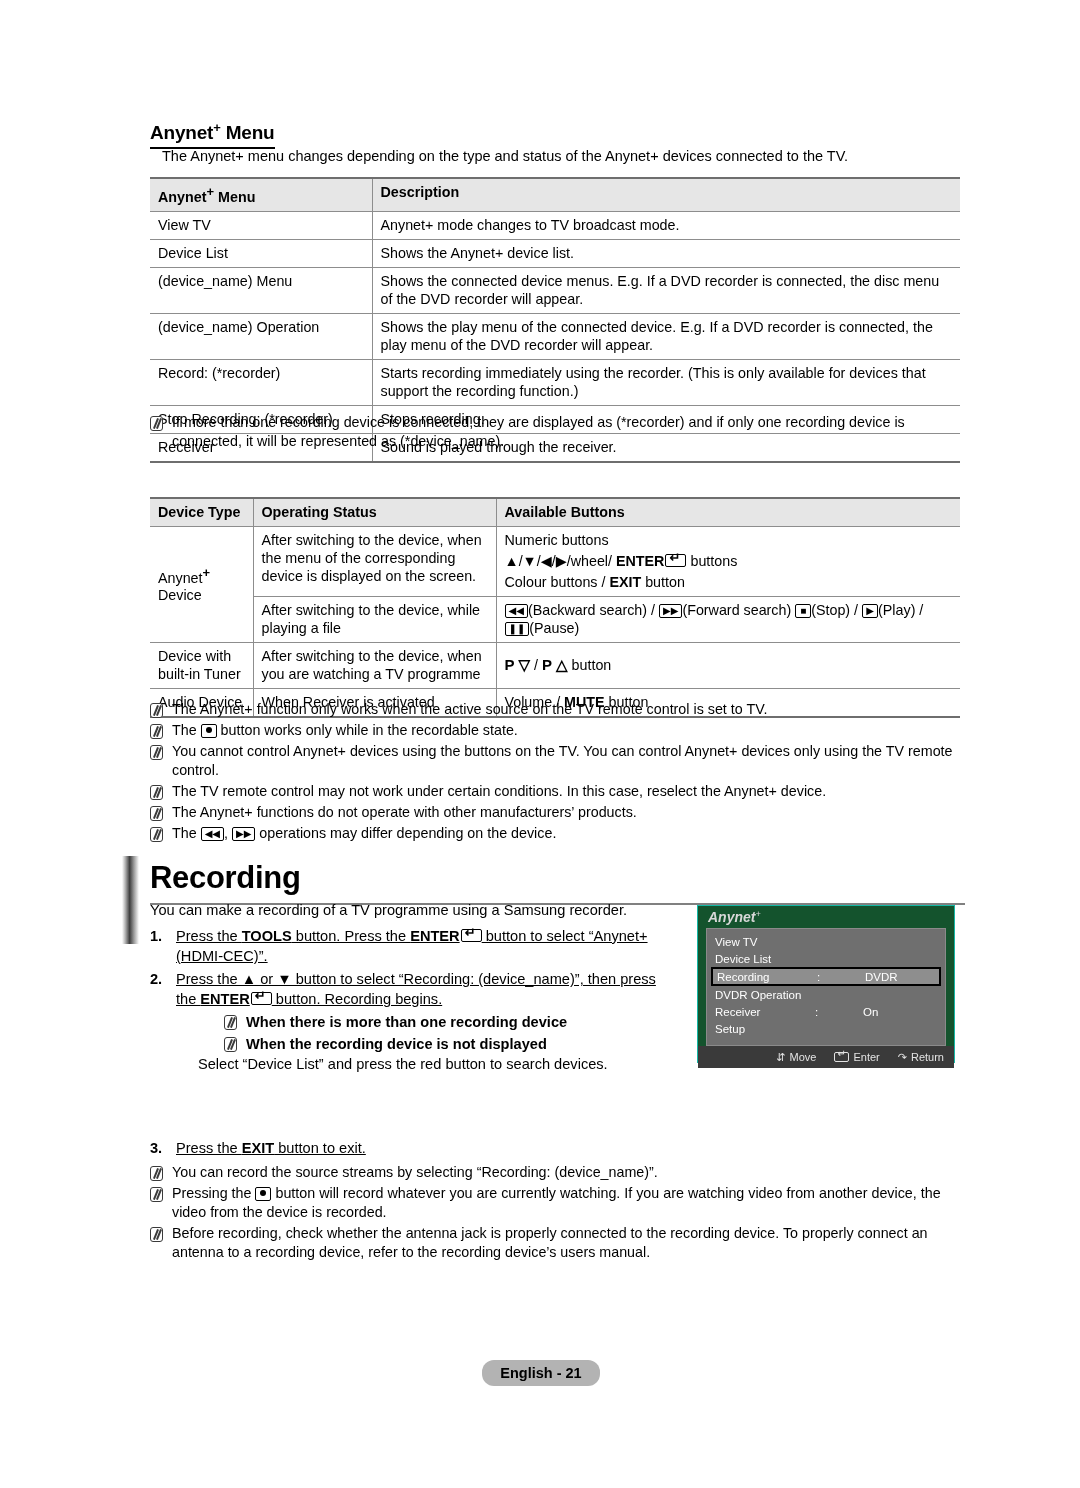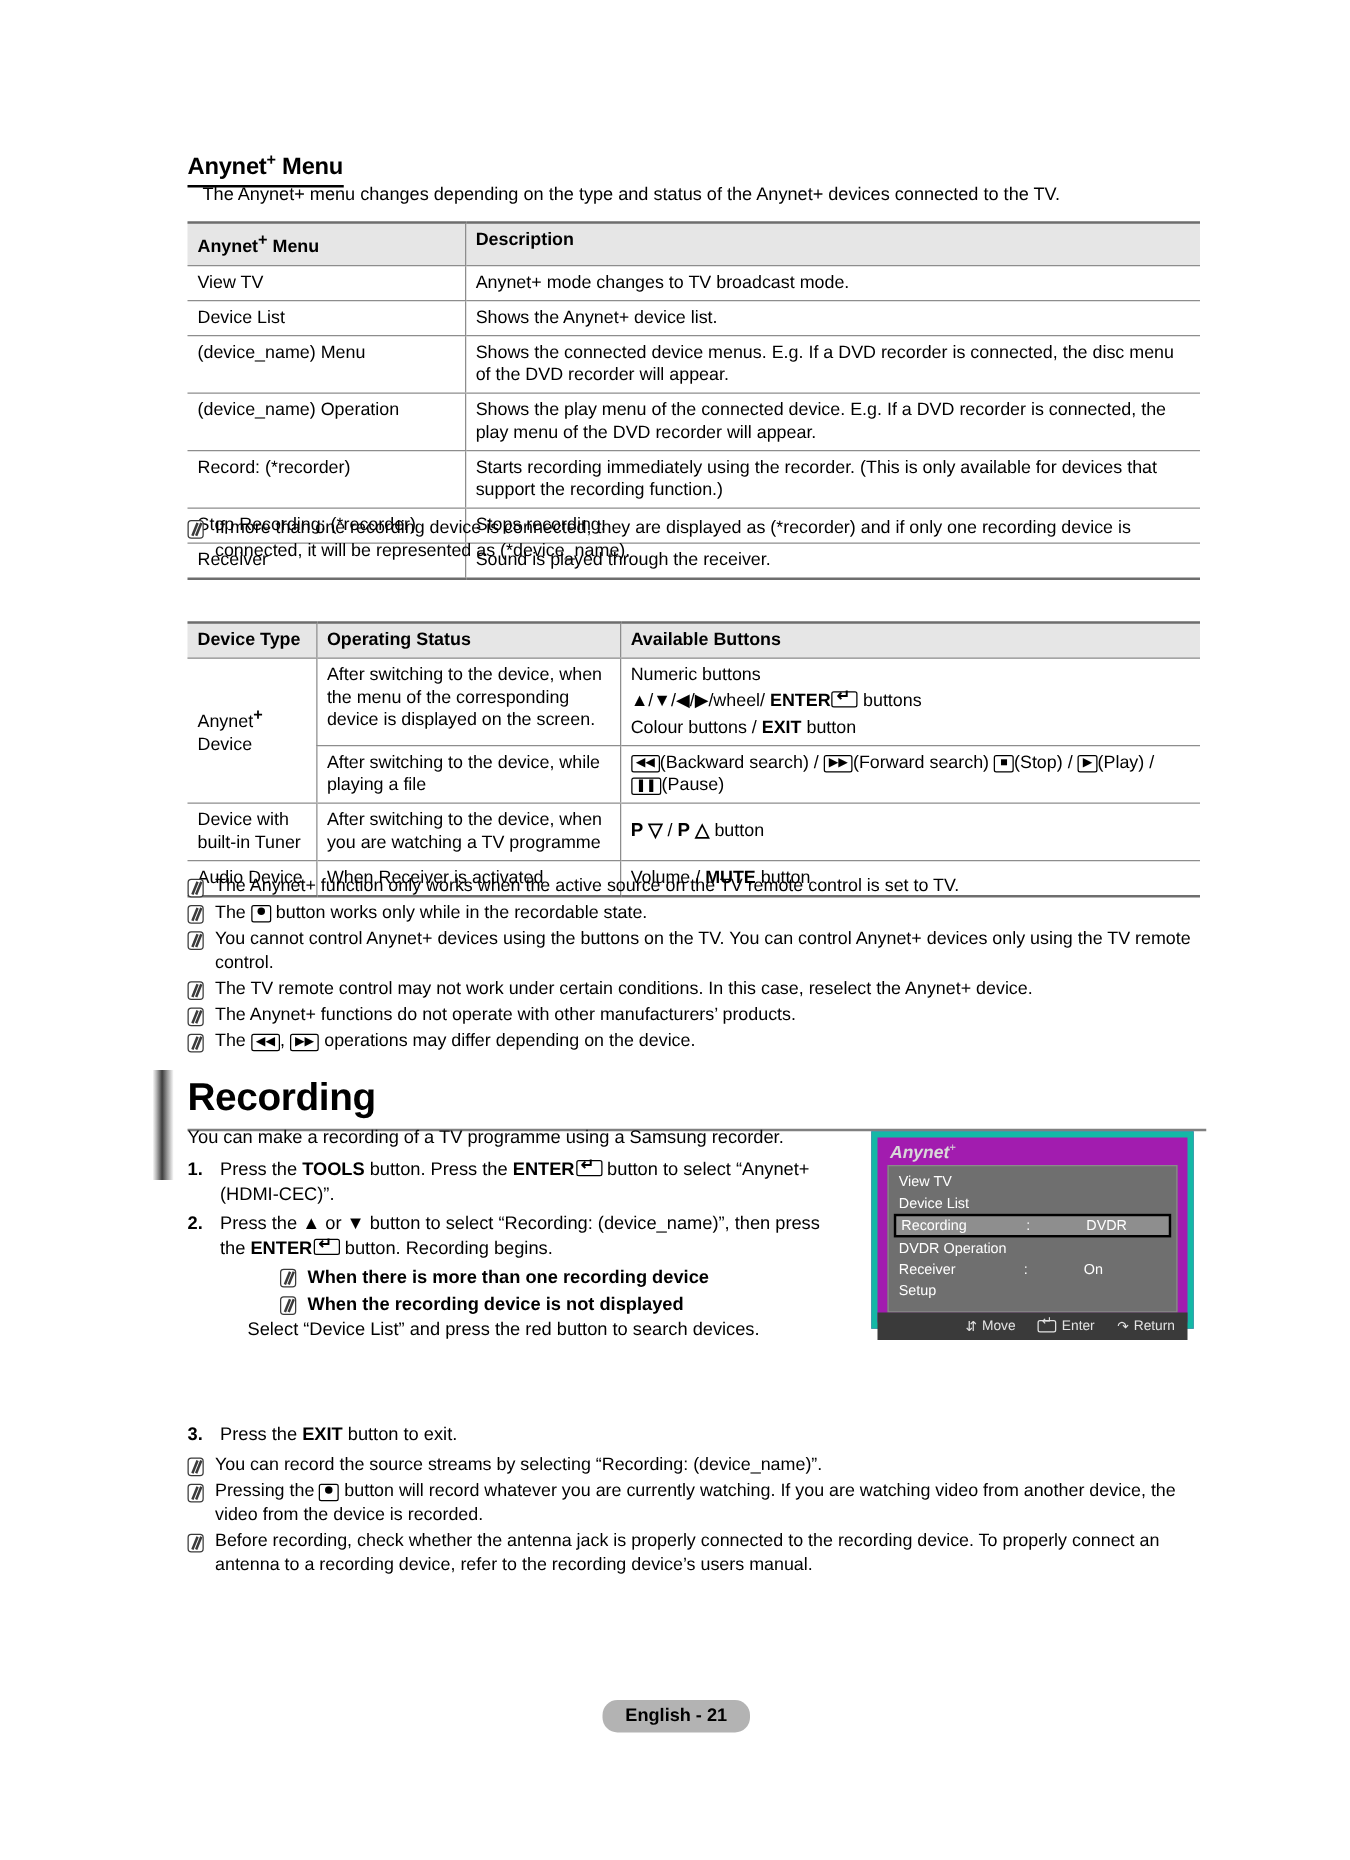--- a/index.html
+++ b/index.html
@@ -128,32 +128,32 @@
   }
   .bigsec .rule {
     position:absolute; left:28px; top:47px; width:815px; height:2px;
     background:#808080;
   }
 
   
   .steps { position:absolute; font-size:14.6px; line-height:20px; }
   .step { display:flex; margin-bottom:3px; }
   .step .num { width:26px; min-width:26px; font-weight:bold; }
-  .step .txt { flex:1; }
+  .step .txt { flex:1;text-decoration:underline; }
   .sub { margin-left:26px; }
   .subnote { display:flex; margin-top:1px;padding-left:48px; }
   .subnote .stxt { flex:1; }
   .subhead { font-weight:bold; }
   .subbody { margin-left:22px; }
 
   
   .osd {
     position:absolute;
-    background:#a21caf;
-    border:5px solid #14b8a6;
+    background:#14532d;
+    border:1px solid #14b8a6;
     color:#ffffff;
     font-size:11.5px;
   }
   .osd-top {
     height:22px;
     padding:3px 0 0 10px;
     font-style:italic;
     font-size:12px;
     color:#d8d8d8;
   }

